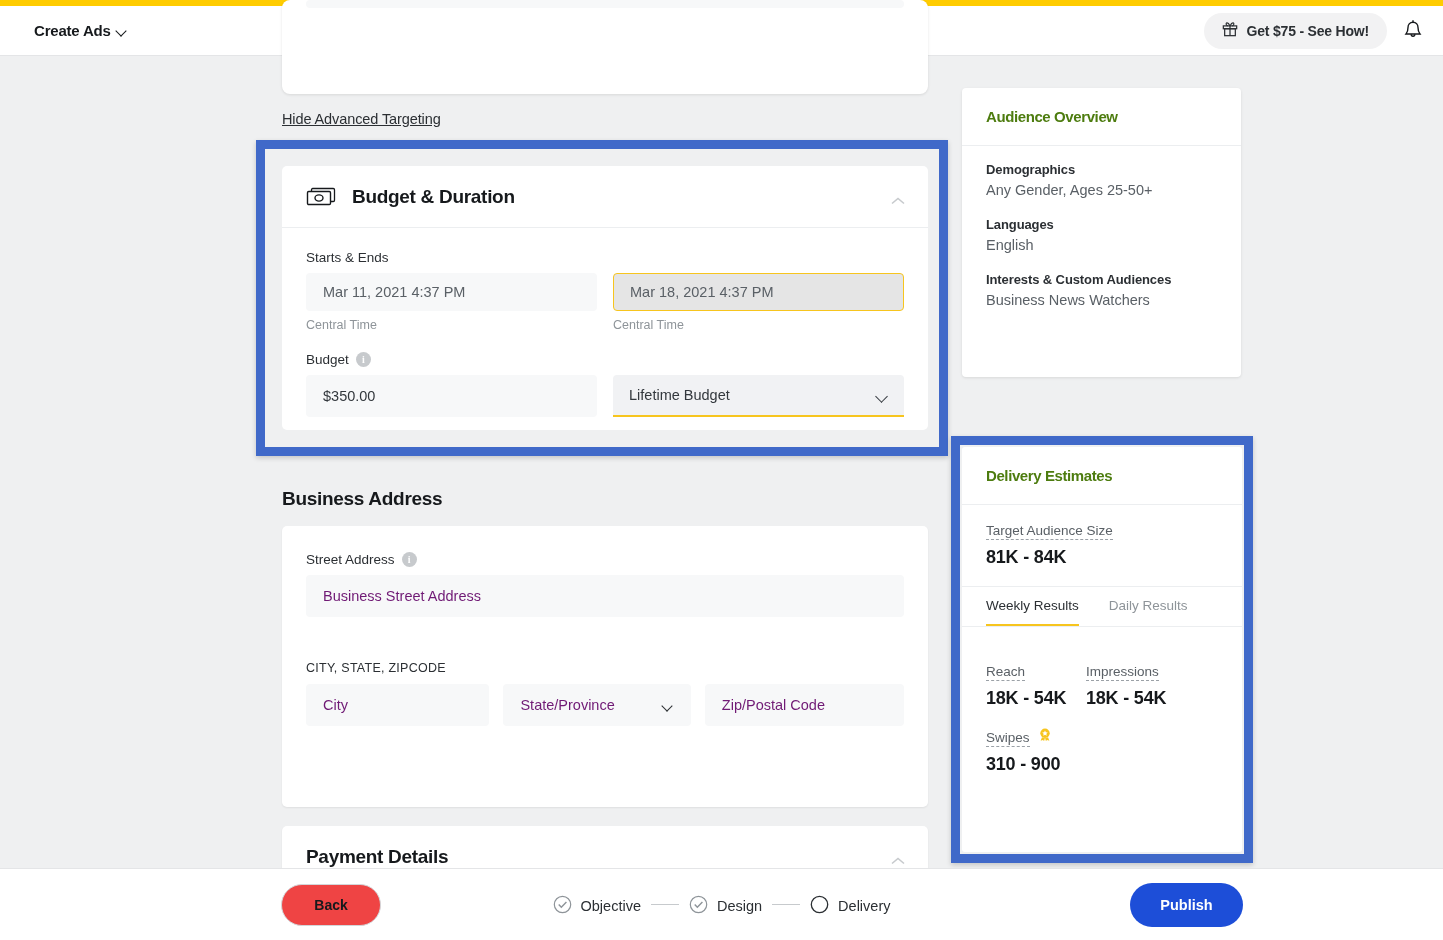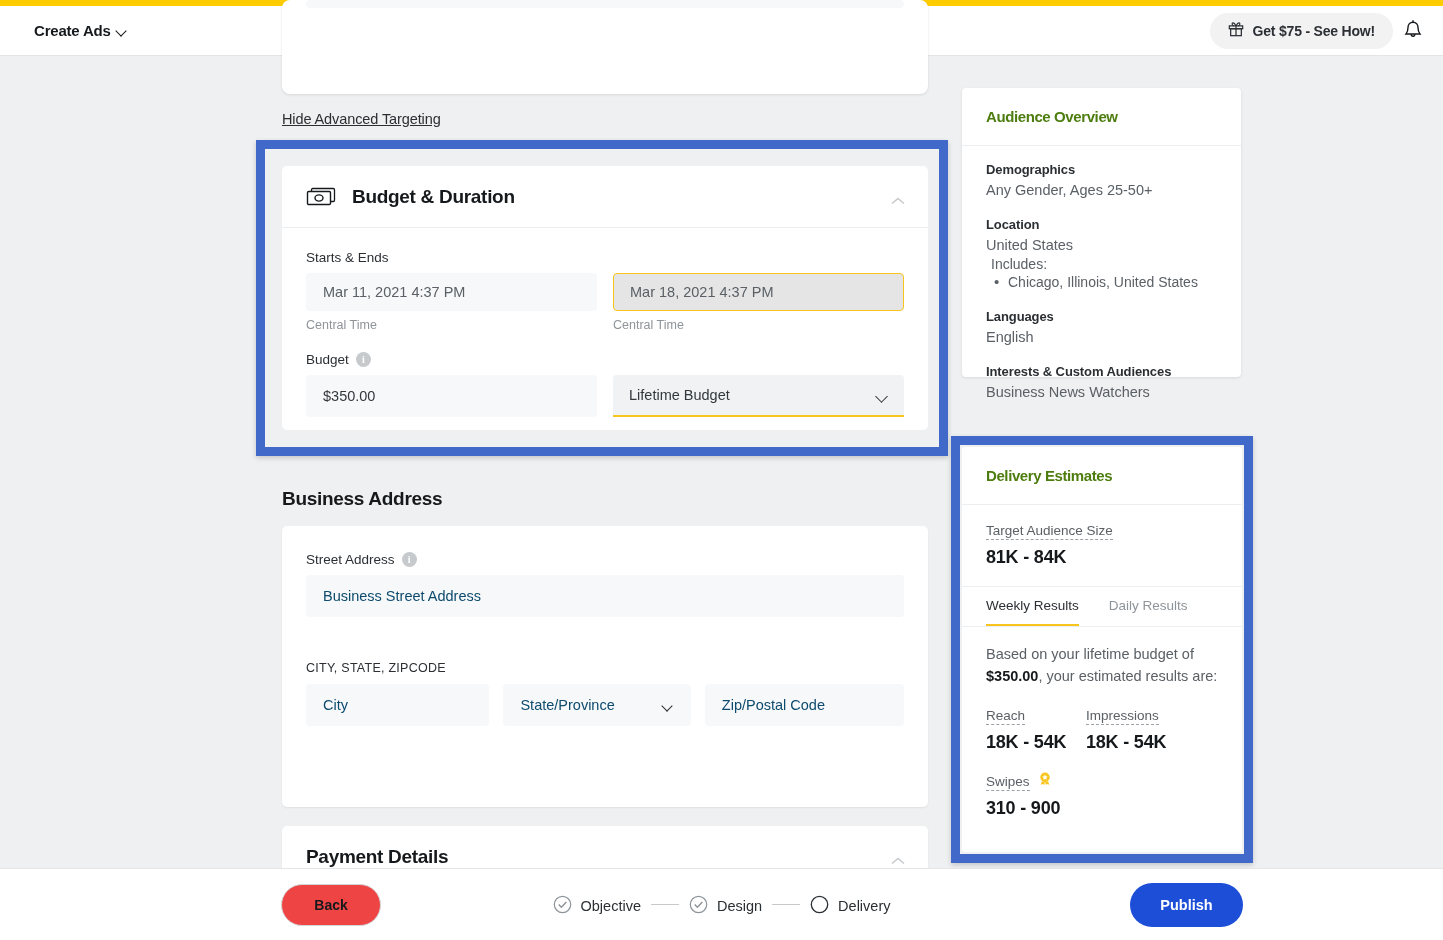--- a/index.html
+++ b/index.html
@@ -40,21 +40,21 @@
     width: 7px; height: 7px;
     border-right: 1.6px solid #16191c; border-bottom: 1.6px solid #16191c;
     transform: rotate(45deg);
   }
   .ghost-logo {
     position: absolute; left: 50%; transform: translateX(-50%);
     width: 28px; height: 30px;
   }
   .header-right {
     margin-left: auto; margin-right: 18px;
-    display: flex; align-items: center; gap: 8px;
+    display: flex; align-items: center; gap: 14px;
   }
   .promo-pill {
     display: flex; align-items: center; gap: 9px;
     background: #f2f2f3; border-radius: 20px;
     padding: 8px 18px; cursor: pointer;
   }
   .promo-text {
     font-size: 14px; font-weight: bold; color: #2b2f33; letter-spacing: -0.2px;
     white-space: nowrap;
   }
@@ -147,21 +147,21 @@
     position: absolute; left: 282px; top: 470px;
     width: 646px; height: 281px;
     background: #ffffff; border-radius: 5px;
     box-shadow: 0 1px 2px rgba(0,0,0,0.07);
     padding: 26px 24px 0 24px;
   }
   .caps-label {
     font-size: 12.5px; color: #2b2f33; letter-spacing: 0.25px;
     margin-bottom: 9px;
   }
-  .inp-ph { color: #0c4a6e; }
+  .inp-ph { color: #701a75; }
   .addr-row { display: flex; gap: 14px; }
   .addr-city { width: 186px; }
   .addr-state { width: 190px; }
   .addr-zip { width: 202px; }
   .inp.sel { cursor: pointer; }
   .inp.sel .chev-sm { margin-left: auto; }
   .inp.sel .chev-sm::before { border-color: #2b2f33; }
 
   
   .pay-card {
@@ -399,26 +399,20 @@
     <div class="aud-card">
       <div class="panel-head">
         <span class="panel-title">Audience Overview</span>
       </div>
       <div class="panel-body">
         <div class="grp">
           <div class="grp-label">Demographics</div>
           <div class="grp-val">Any Gender, Ages 25-50+</div>
         </div>
         <div class="grp">
-          <div class="grp-label">Location</div>
-          <div class="grp-val">United States</div>
-          <div class="grp-sub">Includes:</div>
-          <div class="bullet-li">Chicago, Illinois, United States</div>
-        </div>
-        <div class="grp">
           <div class="grp-label">Languages</div>
           <div class="grp-val">English</div>
         </div>
         <div class="grp">
           <div class="grp-label">Interests &amp; Custom Audiences</div>
           <div class="grp-val">Business News Watchers</div>
         </div>
       </div>
     </div>
 
@@ -433,21 +427,20 @@
         <span class="dotted-label">Target Audience Size</span>
         <div class="big-val">81K - 84K</div>
       </div>
 
       <div class="tabs">
         <div class="tab active">Weekly Results</div>
         <div class="tab">Daily Results</div>
       </div>
 
       <div class="del-sec2">
-        <div class="est-text"><span>Based on your lifetime budget of </span><b>$350.00</b><span>, your estimated results are:</span></div>
 
         <div class="metrics">
           <div class="metric">
             <span class="dotted-label">Reach</span>
             <div class="big-val">18K - 54K</div>
           </div>
           <div class="metric">
             <span class="dotted-label">Impressions</span>
             <div class="big-val">18K - 54K</div>
           </div>

